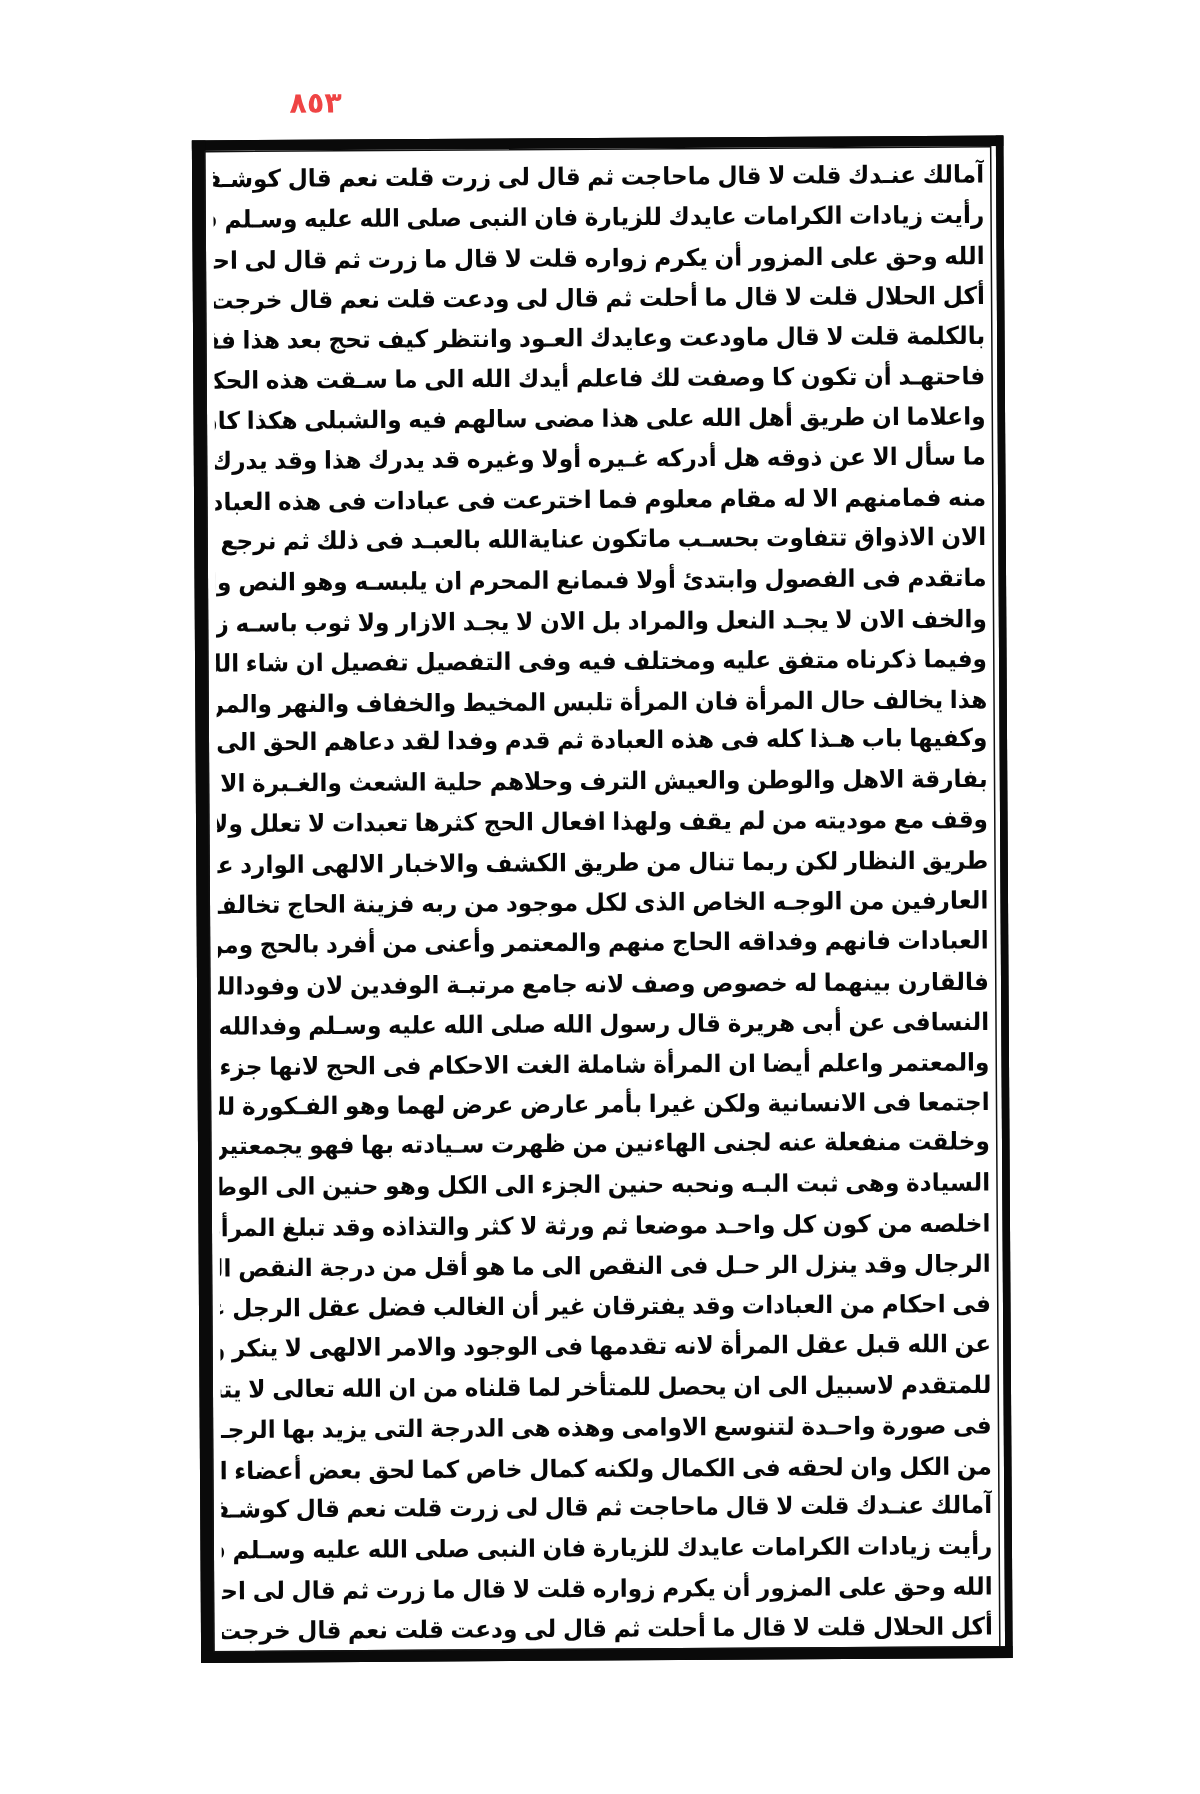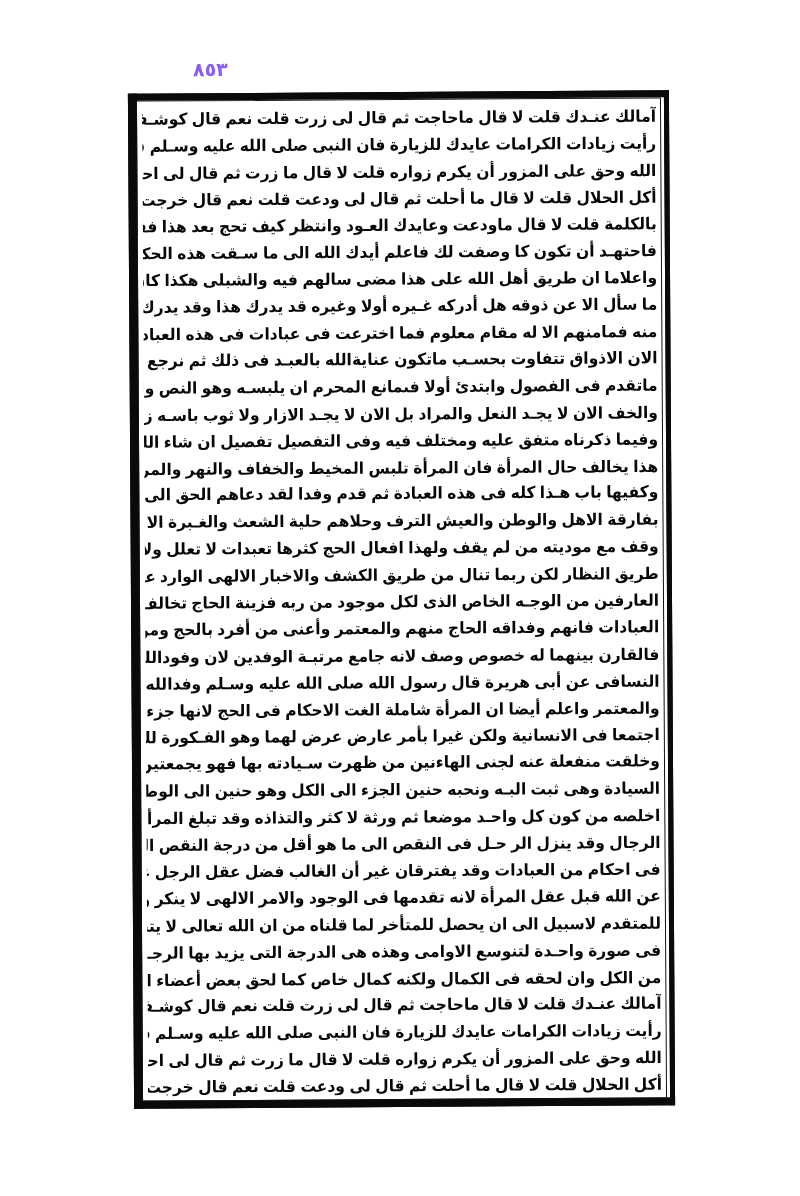--- a/index.html
+++ b/index.html
@@ -20,21 +20,21 @@
   }
 
   
   #folio-number{
     position:absolute;
     left:193px;
     top:58px;
     font-family:"DejaVu Sans", sans-serif;
     font-size:19px;
     font-weight:700;
-    color:#8b5cf6;
+    color:#ef4444;
     letter-spacing:1px;
     transform:rotate(-0.6deg);
     white-space:nowrap;
   }
 
   
   #text-frame{
     position:absolute;
     left:131px;
     top:92px;

